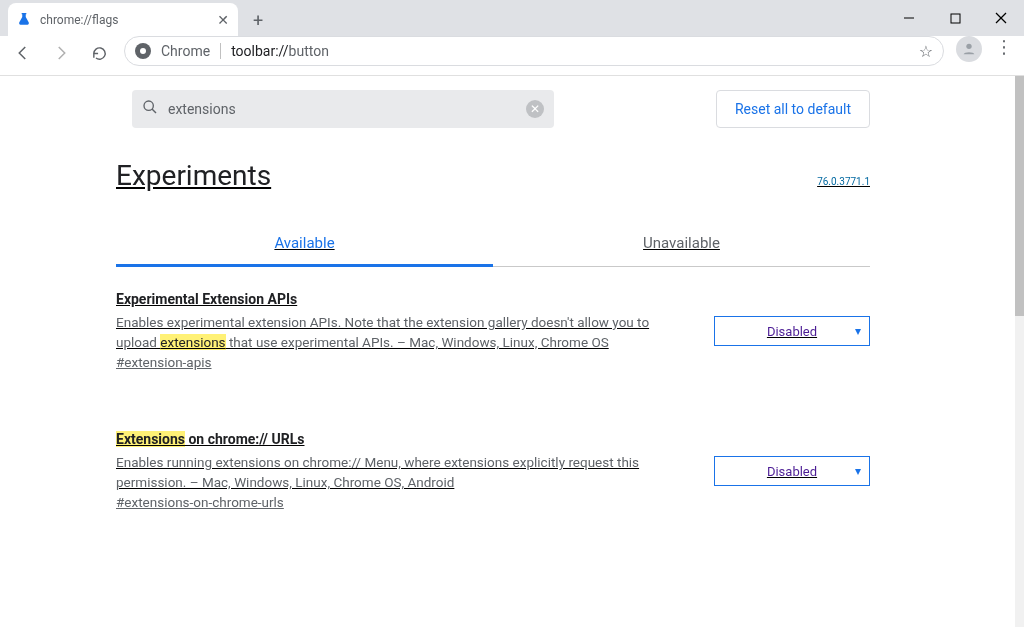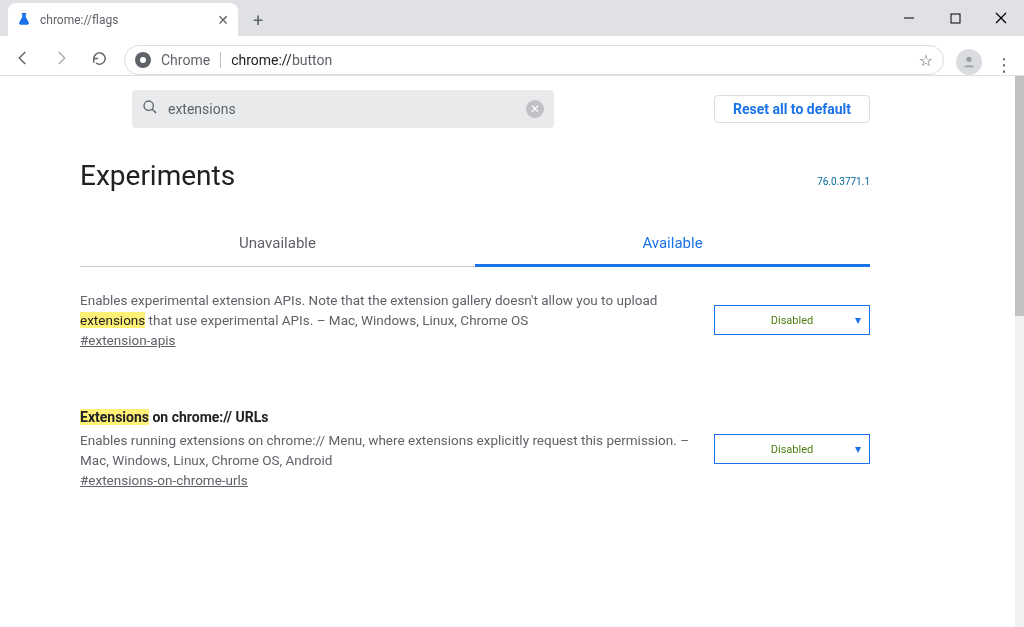--- a/index.html
+++ b/index.html
@@ -8,21 +8,21 @@
     
     .titlebar { height: 36px; background: #dfe1e5; display: flex; align-items: flex-end; }
     .tab { position: relative; margin-left: 8px; height: 33px; width: 230px; background: #fff; border-radius: 8px 8px 0 0; display: flex; align-items: center; padding: 0 8px; gap: 8px; font-size: 12px; color: #5f6368; }
     .tab .favicon { width: 16px; height: 16px; display: flex; align-items: center; justify-content: center; color: #1a73e8; font-size: 13px; }
     .tab .close-x { margin-left: auto; width: 14px; height: 14px; display:flex; align-items:center; justify-content:center; color:#5f6368; font-size: 14px; cursor:pointer; }
     .new-tab { width: 28px; height: 28px; display:flex; align-items:center; justify-content:center; color:#5f6368; font-size: 18px; cursor:pointer; margin-left: 6px; margin-bottom: 2px; }
     .winbtns { margin-left:auto; display:flex; align-items:center; height:36px; }
     .winbtn { width: 46px; height: 36px; display:flex; align-items:center; justify-content:center; color:#000; font-size:13px; }
 
     
-    .toolbar { height: 40px; background: #fff; border-bottom: 1px solid #e0e0e0; display:flex; align-items:flex-end; padding: 0 6px; gap: 4px; }
+    .toolbar { height: 40px; background: #fff; border-bottom: 1px solid #e0e0e0; display:flex; align-items:flex-start; padding: 0 6px; gap: 4px; }
     .navbtn { width: 34px; height: 34px; border-radius: 50%; display:flex; align-items:center; justify-content:center; color:#5f6368; font-size: 18px; cursor:pointer; }
     .navbtn.disabled { color:#b0b0b0; }
     .omnibox { flex:1; height: 30px; border: 1px solid #dadce0; border-radius: 15px; display:flex; align-items:center; padding: 0 10px; gap: 10px; margin: 0 4px; }
     .om-icon-chip { width:16px; height:16px; border-radius:50%; background:#5f6368; display:flex; align-items:center; justify-content:center; }
     .om-icon-chip::after { content:""; width:6px; height:6px; background:#fff; border-radius:50%; }
     .om-chrome { color:#5f6368; font-size: 14px; }
     .om-divider { width:1px; height: 16px; background:#c0c0c0; }
     .om-url { color:#202124; font-size: 14px; }
     .om-url .path { color:#5f6368; }
     .star-icon { color:#5f6368; font-size:16px; margin-left:auto; }
@@ -33,40 +33,40 @@
     .viewport { position: relative; height: calc(627px - 76px); display:flex; }
     .page { flex:1; overflow:hidden; }
     .scrollbar-track { width: 9px; background:#f1f1f1; height:100%; position:absolute; right:0; top:0; }
     .scrollbar-thumb { position:absolute; right:0; top:0; width:9px; height:240px; background:#c1c1c1; border-radius:0; }
 
     .searchrow { display:flex; align-items:center; justify-content:flex-start; padding: 14px 0 14px 0; border-bottom: 1px solid rgba(0,0,0,0); }
     .search-wrap { margin-left: 132px; width: 422px; height: 38px; background:#e9eaec; border-radius: 4px; display:flex; align-items:center; padding: 0 10px; gap: 10px; }
     .search-icon { color:#5f6368; font-size:16px; }
     .search-input { flex:1; border:none; background:transparent; outline:none; font-size:14px; color:#5f6368; }
     .clear-icon { width:18px; height:18px; border-radius:50%; background:#bfc1c4; color:#fff; display:flex; align-items:center; justify-content:center; font-size:12px; cursor:pointer; }
-    .reset-btn { margin-left:auto; margin-right: 154px; height:28px; padding: 0 18px; border:1px solid #dadce0; background:#fff; color:#1a73e8; font-size:14px; border-radius:4px; cursor:pointer; font-weight:700; }
+    .reset-btn { margin-left:auto; margin-right: 154px; height:38px; padding: 0 18px; border:1px solid #dadce0; background:#fff; color:#1a73e8; font-size:14px; border-radius:4px; cursor:pointer; font-weight:400; }
 
-    .content { padding: 0 154px 0 80px; }
+    .content { padding: 0 154px 0 116px; text-decoration: underline; }
     .heading-row { display:flex; align-items:baseline; justify-content:space-between; padding-top: 16px; }
     .heading { font-size: 28px; color:#202124; font-weight: 400; }
     .version { color:#0369a1; font-size:10px; margin-top:6px; }
 
     .tabs { display:flex; margin-top: 28px; border-bottom: 1px solid #c9c9c9; }
     .tabitem { flex:1; text-align:center; padding: 14px 0; font-size: 15px; color:#5f6368; cursor:pointer; position:relative; }
     .tabitem.active { color:#1a73e8; }
     .tabitem.active::after { content:""; position:absolute; left:0; right:0; bottom:-1px; height:3px; background:#1a73e8; }
 
     .flag { padding: 24px 0 6px 0; display:flex; justify-content:space-between; gap: 24px; }
     .flag-text { flex:1; }
     .flag-title { font-size: 14px; font-weight:700; color:#202124; margin-bottom: 6px; }
     .flag-desc { font-size: 13.5px; color:#5f6368; line-height: 1.45; }
     .flag-link { display:inline-block; margin-top: 2px; color:#5f6368; font-size:13.5px; text-decoration: underline; }
     .highlight { background:#fff176; color:#202124; }
 
-    .flag-select { align-self:center; width: 156px; height: 30px; border:1px solid #1a73e8; color:#4d7c0f; background:#fff; font-size:11px; display:flex; align-items:center; justify-content:center; position:relative; cursor:pointer; }
+    .flag-select { align-self:center; width: 156px; height: 30px; border:1px solid #1a73e8; color:#4c1d95; background:#fff; font-size:13px; display:flex; align-items:center; justify-content:center; position:relative; cursor:pointer; }
     .flag-select::after { content:"▾"; position:absolute; right:8px; font-size:12px; color:#1a73e8; }
   </style>
 </head>
 <body>
 
 <div class="titlebar">
   <div class="tab">
     <span class="favicon">
       <svg viewBox="0 0 24 24" width="14" height="14" fill="#1a73e8">
           <path d="M9 2v5l-5 9c-1 2 0 4 2 4h12c2 0 3-2 2-4l-5-9V2h1V0H8v2h1z"></path>
@@ -110,21 +110,21 @@
   <div class="navbtn">
     <svg width="17" height="17" viewBox="0 0 24 24" fill="none" stroke="#5f6368" stroke-width="2">
         <path d="M4 12a8 8 0 1 1 3 6.3"></path>
         <polyline points="4 18 4 12 10 12"></polyline>
       </svg>
   </div>
   <div class="omnibox">
     <span class="om-icon-chip"></span>
     <span class="om-chrome">Chrome</span>
     <span class="om-divider"></span>
-    <span class="om-url"><span>chrome://</span><span class="path">button</span></span>
+    <span class="om-url"><span>toolbar://</span><span class="path">button</span></span>
     <span class="star-icon">☆</span>
   </div>
   <div class="avatar">
     <svg width="16" height="16" viewBox="0 0 24 24" fill="#9aa0a6">
         <circle cx="12" cy="8" r="4"></circle>
         <path d="M4 20c0-4 16-4 16 0"></path>
       </svg>
   </div>
   <div class="kebab">⋮</div>
 </div>
@@ -146,26 +146,27 @@
       <button class="reset-btn">Reset all to default</button>
     </div>
 
     <div class="content">
       <div class="heading-row">
         <h1 class="heading">Experiments</h1>
         <div class="version">76.0.3771.1</div>
       </div>
 
       <div class="tabs">
+        <div class="tabitem active">Available</div>
         <div class="tabitem">Unavailable</div>
-        <div class="tabitem active">Available</div>
       </div>
 
       <div class="flag">
         <div class="flag-text">
+          <div class="flag-title"><span>Experimental Extension APIs</span><span></span></div>
           <div class="flag-desc"><span>Enables experimental extension APIs. Note that the extension gallery doesn't allow you to upload </span><span class="highlight">extensions</span><span> that use experimental APIs. – Mac, Windows, Linux, Chrome OS</span></div>
           <a class="flag-link">#extension-apis</a>
         </div>
         <div class="flag-select">
             <span>Disabled</span>
           </div>
       </div>
 
       <div class="flag">
       </div>

